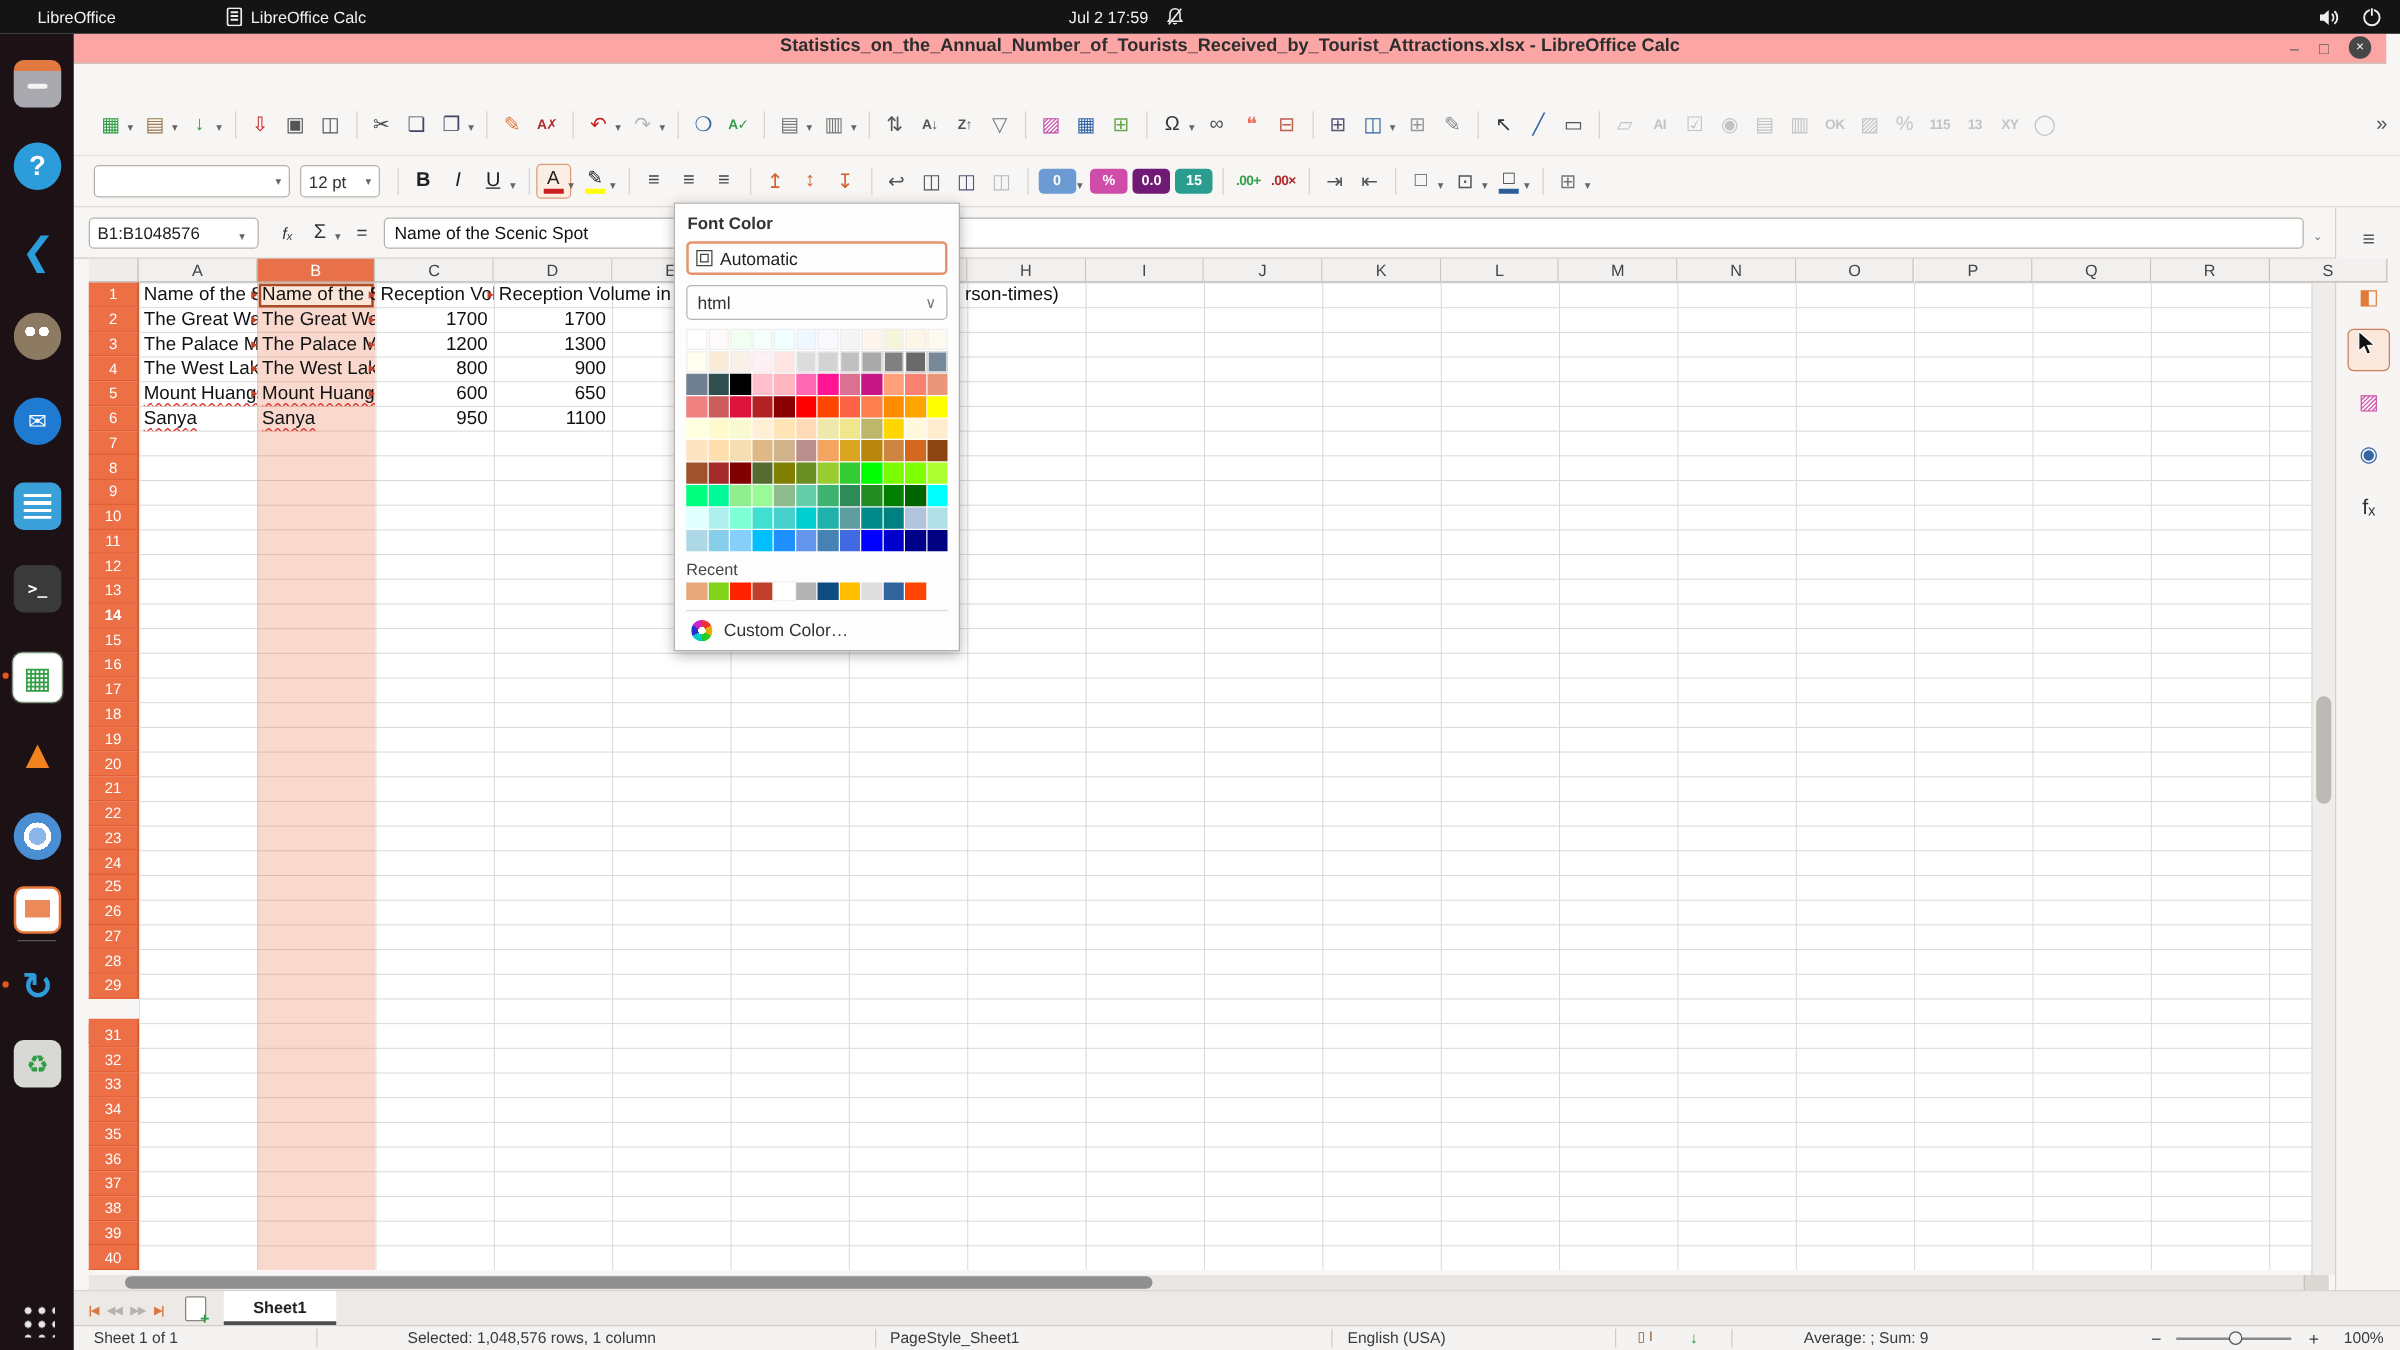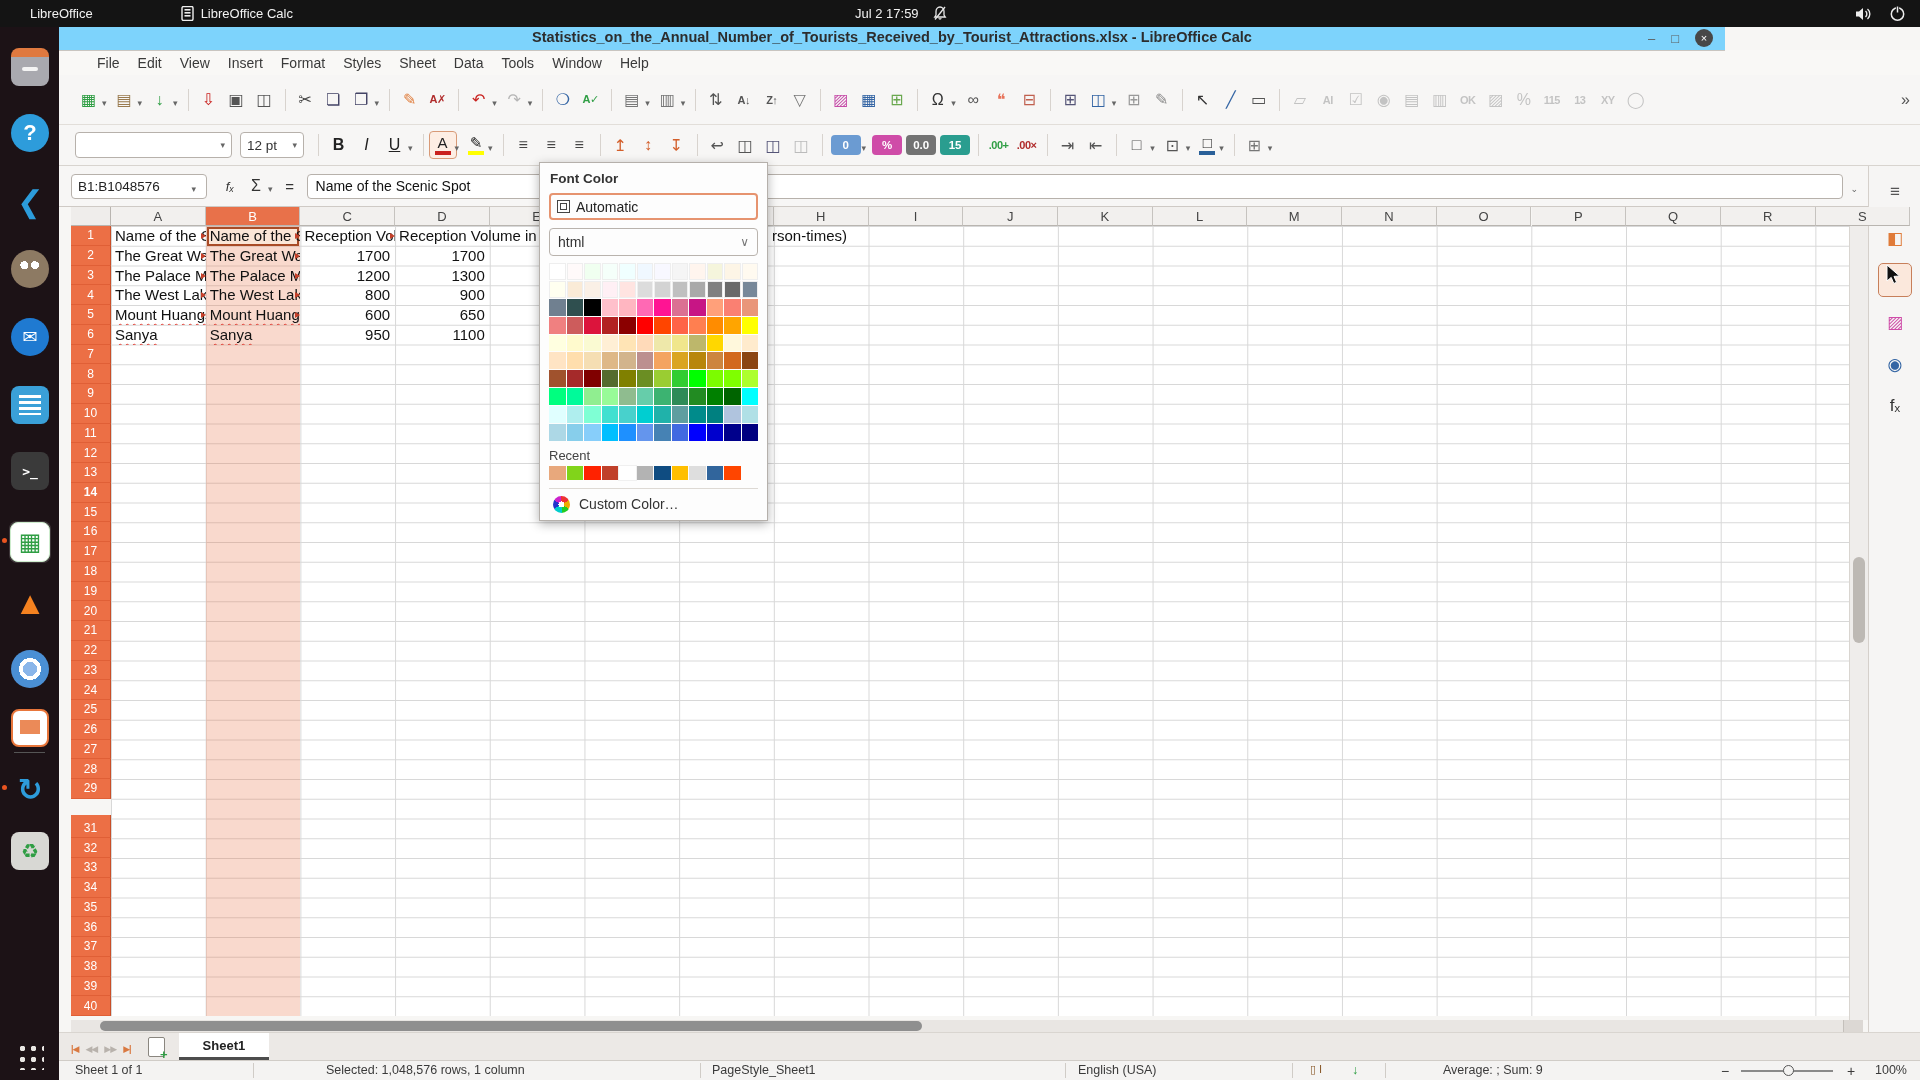--- a/index.html
+++ b/index.html
@@ -38,21 +38,21 @@
   .ic-vlc{background:transparent;color:#f58220;font-size:32px;}
   .ic-chromium{border-radius:50%;background:radial-gradient(circle,#8ab6ea 0 7px,#fff 7px 11px,#4a8fd4 11px 100%);}
   .ic-impress{background:#fff;border:2px solid #e8763b;width:34px;height:34px;}
   .ic-impress:after{content:"";position:absolute;left:7px;top:9px;width:20px;height:14px;background:#e8763b;opacity:.85;}
   .ic-updater{background:transparent;color:#2d9cdb;font-size:30px;font-weight:bold;}
   .ic-trash{background:#d8d8d4;color:#2f9e44;font-size:20px;}
   .ic-appgrid{background:transparent;}
   .appgrid-dots{width:28px;height:28px;
     background:radial-gradient(circle,#e8e6e3 2.6px,rgba(0,0,0,0) 3px);background-size:11px 11px;background-position:1px 1px;}
   
-  #titlebar{position:absolute;left:59px;top:27px;width:1666px;height:23px;background:#7dd3fc;
+  #titlebar{position:absolute;left:59px;top:27px;width:1850px;height:23px;background:#fca5a5;
     border-bottom:1px solid #c9c5c0;z-index:40;}
   #titlebar .title{position:absolute;left:0;right:0;top:2px;text-align:center;font-size:14.5px;
     font-weight:bold;color:#2d2d2d;}
   .winctl{position:absolute;top:2px;display:flex;gap:16px;align-items:center;right:12px;}
   .winctl span{font-size:13px;color:#5c5c5c;}
   .winctl .close{width:18px;height:18px;border-radius:50%;background:#474747;color:#fff;font-size:11px;
     display:flex;align-items:center;justify-content:center;}
   #menubar{position:absolute;left:59px;top:50px;width:1861px;height:25px;background:#f9f8f6;
     display:flex;align-items:center;font-size:14px;color:#3a3a3a;padding-left:29px;box-sizing:border-box;}
   #menubar .mi{padding:2px 9px;}
@@ -255,33 +255,20 @@
 
   <div id="titlebar">
     <div class="title">Statistics_on_the_Annual_Number_of_Tourists_Received_by_Tourist_Attractions.xlsx - LibreOffice Calc</div>
     <div class="winctl">
       <span>–</span>
       <span>□</span>
       <span class="close">×</span>
     </div>
   </div>
 
-  <div id="menubar">
-      <div class="mi">File</div>
-      <div class="mi">Edit</div>
-      <div class="mi">View</div>
-      <div class="mi">Insert</div>
-      <div class="mi">Format</div>
-      <div class="mi">Styles</div>
-      <div class="mi">Sheet</div>
-      <div class="mi">Data</div>
-      <div class="mi">Tools</div>
-      <div class="mi">Window</div>
-      <div class="mi">Help</div>
-    </div>
 
   <div id="toolbar1" class="toolbar">
       <div class="tbtn" style="color: rgb(47, 158, 68);">▦</div>
       <div class="caret">▾</div>
       <div class="tbtn" style="color: rgb(154, 123, 79);">▤</div>
       <div class="caret">▾</div>
       <div class="tbtn" style="color: rgb(47, 158, 68);">↓</div>
       <div class="caret">▾</div>
       <div class="tsep"></div>
       <div class="tbtn" style="color: rgb(201, 33, 30);">⇩</div>
@@ -385,21 +372,21 @@
       <div class="tbtn" style="color: rgb(211, 95, 43);">↧</div>
       <div class="tsep"></div>
       <div class="tbtn" style="color: rgb(85, 85, 85);">↩</div>
       <div class="tbtn" style="color: rgb(85, 85, 85);">◫</div>
       <div class="tbtn" style="color: rgb(85, 85, 119);">◫</div>
       <div class="tbtn" style="color: rgb(187, 187, 187);">◫</div>
       <div class="tsep"></div>
       <div class="chip" style="background: rgb(107, 155, 210);">0</div>
       <div class="caret">▾</div>
       <div class="chip" style="background: rgb(207, 76, 168);">%</div>
-      <div class="chip" style="background: #737373;">0.0</div>
+      <div class="chip" style="background: #701a75;">0.0</div>
       <div class="chip" style="background: rgb(42, 157, 143);">15</div>
       <div class="tsep"></div>
       <div class="tbtn small-text" style="color: rgb(47, 158, 68);">.00+</div>
       <div class="tbtn small-text" style="color: rgb(176, 43, 43);">.00×</div>
       <div class="tsep"></div>
       <div class="tbtn" style="color: rgb(85, 85, 85);">⇥</div>
       <div class="tbtn" style="color: rgb(85, 85, 85);">⇤</div>
       <div class="tsep"></div>
       <div class="tbtn" style="color: rgb(85, 85, 85);">□</div>
       <div class="caret">▾</div>

